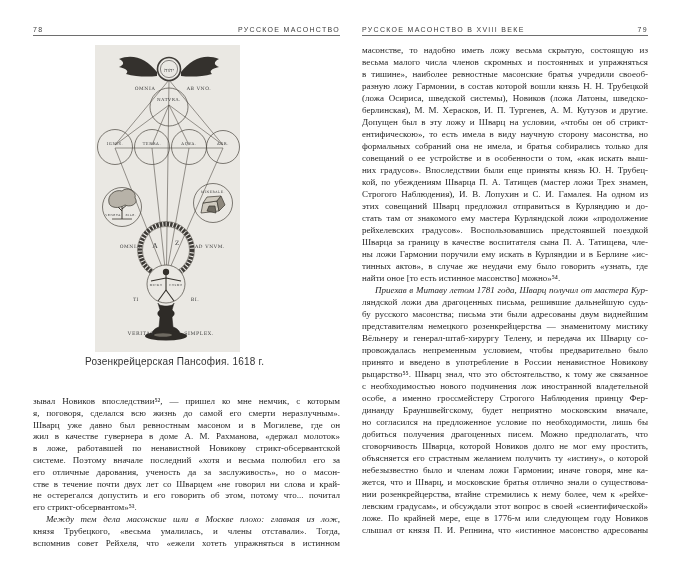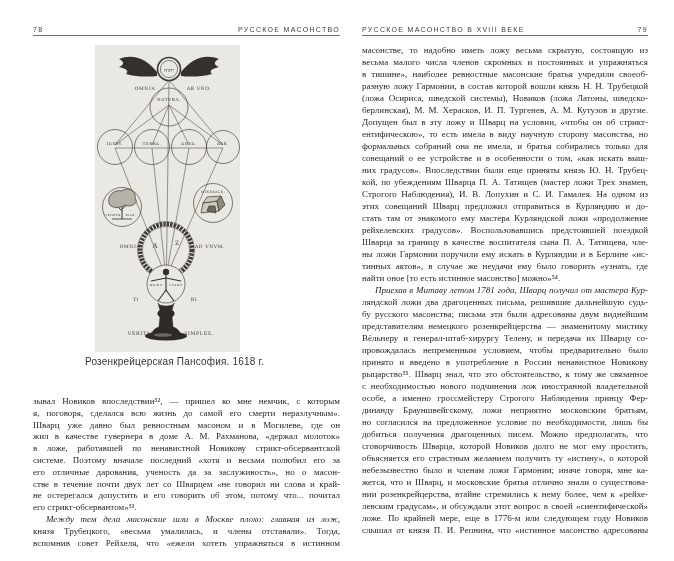--- a/index.html
+++ b/index.html
@@ -192,21 +192,21 @@
       <div class="line indent">Приехав в Митаву летом 1781 года, Шварц получил от мастера Кур-</div>
       <div class="line">ляндской ложи два драгоценных письма, решившие дальнейшую судь-</div>
       <div class="line">бу русского масонства; письма эти были адресованы двум виднейшим</div>
       <div class="line">представителям немецкого розенкрейцерства — знаменитому мистику</div>
       <div class="line">Вёльнеру и генерал-штаб-хирургу Телену, и передача их Шварцу со-</div>
       <div class="line">провождалась непременным условием, чтобы предварительно было</div>
       <div class="line">принято и введено в употребление в России ненавистное Новикову</div>
       <div class="line">рыцарство⁵⁵. Шварц знал, что это обстоятельство, к тому же связанное</div>
       <div class="line">с необходимостью нового подчинения лож иностранной владетельной</div>
       <div class="line">особе, а именно гроссмейстеру Строгого Наблюдения принцу Фер-</div>
-      <div class="line">динанду Брауншвейгскому, ложи неприятно московским братьям,</div>
+      <div class="line">динанду Брауншвейгскому, будет неприятно московским вначале,</div>
       <div class="line">но согласился на предложенное условие по необходимости, лишь бы</div>
       <div class="line">добиться получения драгоценных писем. Можно предполагать, что</div>
       <div class="line">сговорчивость Шварца, которой Новиков долго не мог ему простить,</div>
       <div class="line">объясняется его страстным желанием получить ту «истину», о которой</div>
       <div class="line">небезызвестно было и членам ложи Гармонии; иначе говоря, мне ка-</div>
       <div class="line">жется, что и Шварц, и московские братья отлично знали о существова-</div>
       <div class="line">нии розенкрейцерства, втайне стремились к нему более, чем к «рейхе-</div>
       <div class="line">левским градусам», и обсуждали этот вопрос в своей «сиентифической»</div>
       <div class="line">ложе. По крайней мере, еще в 1776-м или следующем году Новиков</div>
       <div class="line">слышал от князя П. И. Репнина, что «истинное масонство адресованы</div>

